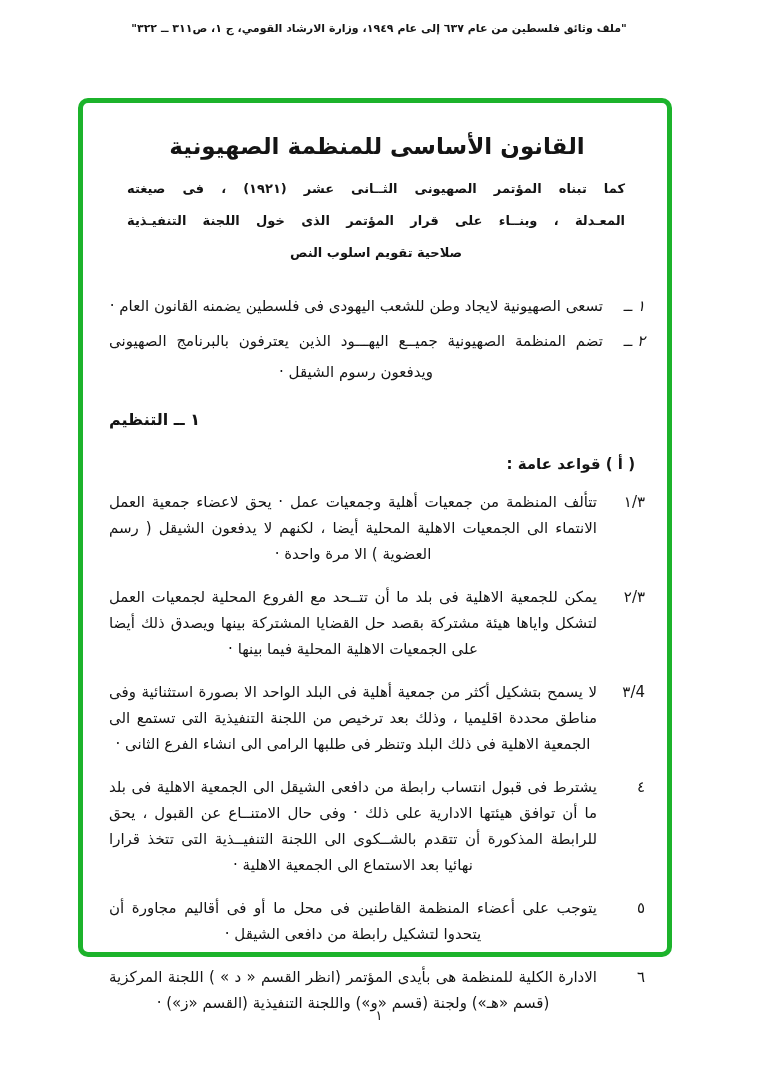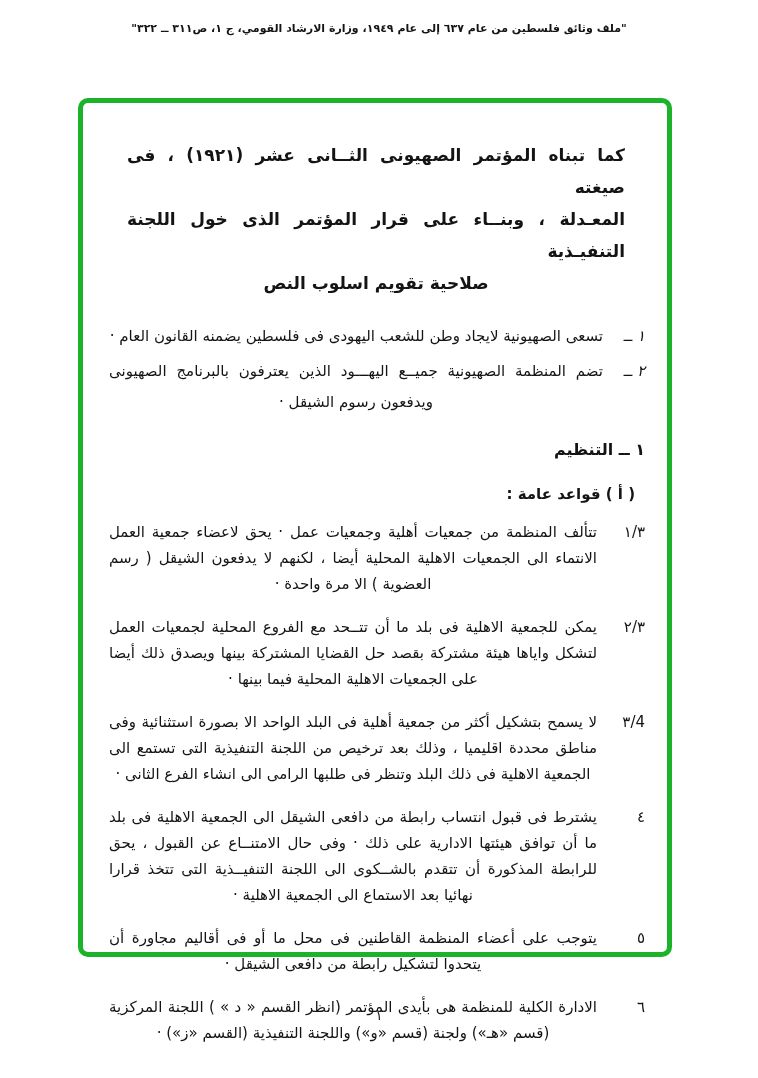--- a/index.html
+++ b/index.html
@@ -47,21 +47,21 @@
   }
   .doc-title{
     font-size:23px;
     font-weight:bold;
     text-align:center;
     margin:4px 0 0 0;
     line-height:30px;
   }
   .intro{
     margin:12px 20px 0 18px;
-    font-size:17px;
+    font-size:13px;
     font-weight:bold;
     line-height:32px;
   }
   .intro-line{
     text-align:justify;
     text-align-last:justify;
   }
   .intro-line.centered{
     text-align-last:center;
   }
@@ -86,21 +86,21 @@
     text-align:justify;
     text-align-last:center;
   }
   .p-item:first-child .p-text{
     text-align:right;
     text-align-last:right;
   }
   .section-heading{
     font-size:16px;
     font-weight:bold;
-    text-align:right;
+    text-align:left;
     margin:22px 0 0 0;
   }
   .subsection-heading{
     font-size:15px;
     font-weight:bold;
     text-align:right;
     margin:26px 10px 16px 0;
   }
   .clauses{margin-top:0;}
   .clause{
@@ -131,20 +131,21 @@
 </head>
 <body>
 
 <div class="header">
   <div class="header-source">"ملف وثائق فلسطين من عام ٦٣٧ إلى عام ١٩٤٩، وزارة الارشاد القومي، ج ١، ص٣١١ ــ ٣٢٢"</div>
 </div>
 
 <div class="frame">
   <div class="frame-inner">
 
+    <h1 class="doc-title">القانون الأساسى للمنظمة الصهيونية</h1>
 
     <div class="intro">
       <div class="intro-line">كما تبناه المؤتمر الصهيونى الثــانى عشر (١٩٢١) ، فى صيغته</div>
       <div class="intro-line">المعـدلة ، وبنــاء على قرار المؤتمر الذى خول اللجنة التنفيـذية</div>
       <div class="intro-line centered">صلاحية تقويم اسلوب النص</div>
     </div>
 
     <div class="preamble">
       <div class="p-item">
         <span class="p-num">١ ــ</span>

